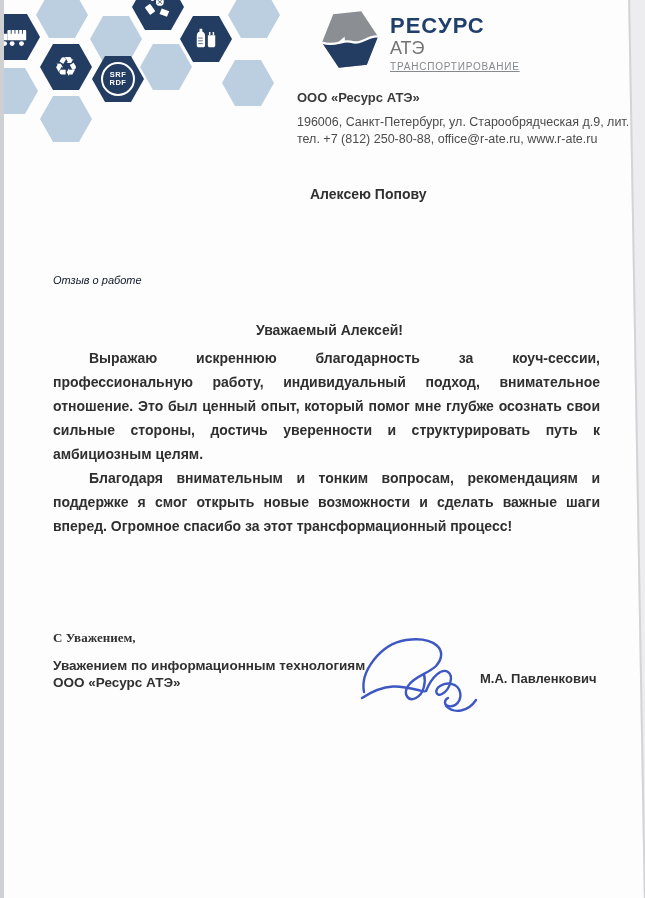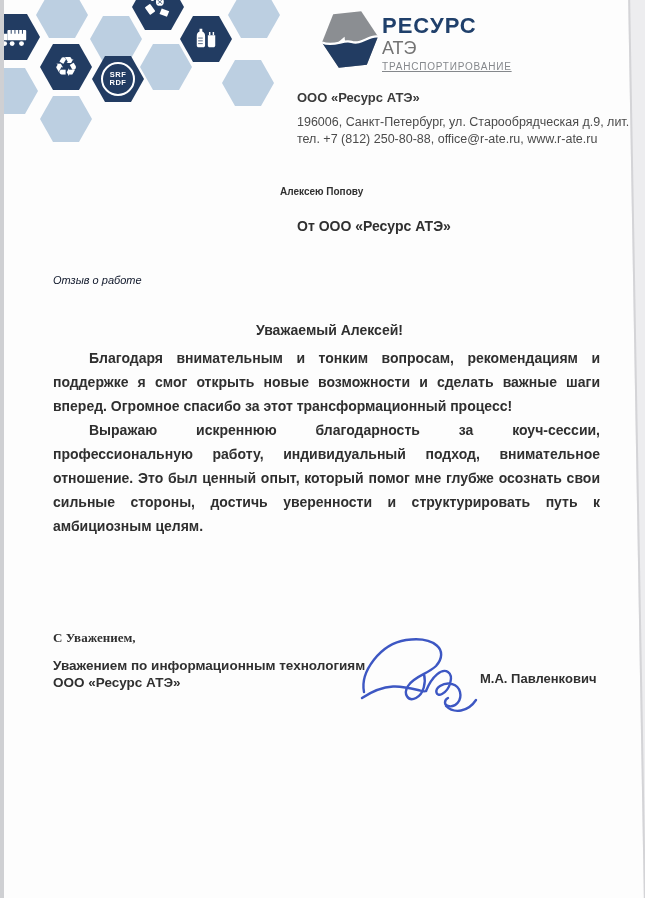--- a/index.html
+++ b/index.html
@@ -25,29 +25,29 @@
   .hex.light{background:#bccfe1;}
   .recycle-glyph{color:#ffffff;font-size:27px;line-height:1;}
   .srf-badge{
     width:30px;height:30px;border:2.5px solid #fff;border-radius:50%;
     display:flex;flex-direction:column;align-items:center;justify-content:center;
     color:#fff;font-size:7.5px;font-weight:bold;line-height:8px;letter-spacing:.5px;
   }
   
   .logo{position:absolute;left:318px;top:10px;display:flex;}
   .logo-mark{transform:rotate(-6deg);}
-  .logo-text{padding-top:4px;}
+  .logo-text{margin-left:8px;padding-top:4px;}
   .logo-name{font-weight:bold;font-size:22px;letter-spacing:1px;color:#20406b;line-height:24px;}
   .logo-sub{font-size:18px;color:#737373;line-height:21px;}
   .logo-tagline{font-size:10px;color:#85888c;letter-spacing:.8px;margin-top:2px;text-decoration:underline;}
   
   .company-name{position:absolute;left:297px;top:90px;font-size:13px;font-weight:bold;color:#3a3a3a;}
   .company-address{position:absolute;left:297px;top:114px;width:348px;font-size:12.5px;line-height:17px;color:#4b4b4b;}
   
-  .recipient-to{position:absolute;left:280px;top:186px;font-size:10px;font-weight:bold;}
+  .recipient-to{position:absolute;left:310px;top:186px;font-size:14px;font-weight:bold;}
   .recipient-from{position:absolute;left:297px;top:218px;font-size:14px;font-weight:bold;}
   
   .subject{position:absolute;left:53px;top:274px;font-size:11px;font-style:italic;color:#0f172a;}
   
   .greeting{position:absolute;left:56px;top:322px;width:547px;text-align:center;font-size:14px;font-weight:bold;}
   .body-text{position:absolute;left:53px;top:346px;width:547px;}
   .body-text p{
     margin:0;font-size:14px;font-weight:bold;line-height:24px;
     text-align:justify;text-indent:36px;color:#2f2f2f;
   }
@@ -126,28 +126,27 @@
       <div class="logo-name">РЕСУРС</div>
       <div class="logo-sub">АТЭ</div>
       <div class="logo-tagline">ТРАНСПОРТИРОВАНИЕ</div>
     </div>
   </div>
 
   <div class="company-name">ООО «Ресурс АТЭ»</div>
   <div class="company-address">196006, Санкт-Петербург, ул. Старообрядческая д.9, лит. Е тел. +7 (812) 250-80-88, office@r-ate.ru, www.r-ate.ru</div>
 
   <div class="recipient-to">Алексею Попову</div>
-  <div class="recipient-from">От ООО «Ресурс АТЭ»</div>
 
   <div class="subject">Отзыв о работе</div>
 
   <div class="greeting">Уважаемый Алексей!</div>
   <div class="body-text">
+    <p>Выражаю искреннюю благодарность за коуч-сессии, профессиональную работу, индивидуальный подход, внимательное отношение. Это был ценный опыт, который помог мне глубже осознать свои сильные стороны, достичь уверенности и структурировать путь к амбициозным целям.</p>
     <p>Благодаря внимательным и тонким вопросам, рекомендациям и поддержке я смог открыть новые возможности и сделать важные шаги вперед. Огромное спасибо за этот трансформационный процесс!</p>
-    <p>Выражаю искреннюю благодарность за коуч-сессии, профессиональную работу, индивидуальный подход, внимательное отношение. Это был ценный опыт, который помог мне глубже осознать свои сильные стороны, достичь уверенности и структурировать путь к амбициозным целям.</p>
   </div>
 
   <div class="closing">С Уважением,</div>
   <div class="sig-title">
     <div>Уважением по информационным технологиям</div>
     <div>ООО «Ресурс АТЭ»</div>
   </div>
 
   <svg class="signature-svg" width="130" height="92" viewBox="0 0 130 92">
     <g stroke="#3d57c3" stroke-width="2.4" fill="none" stroke-linecap="round">

